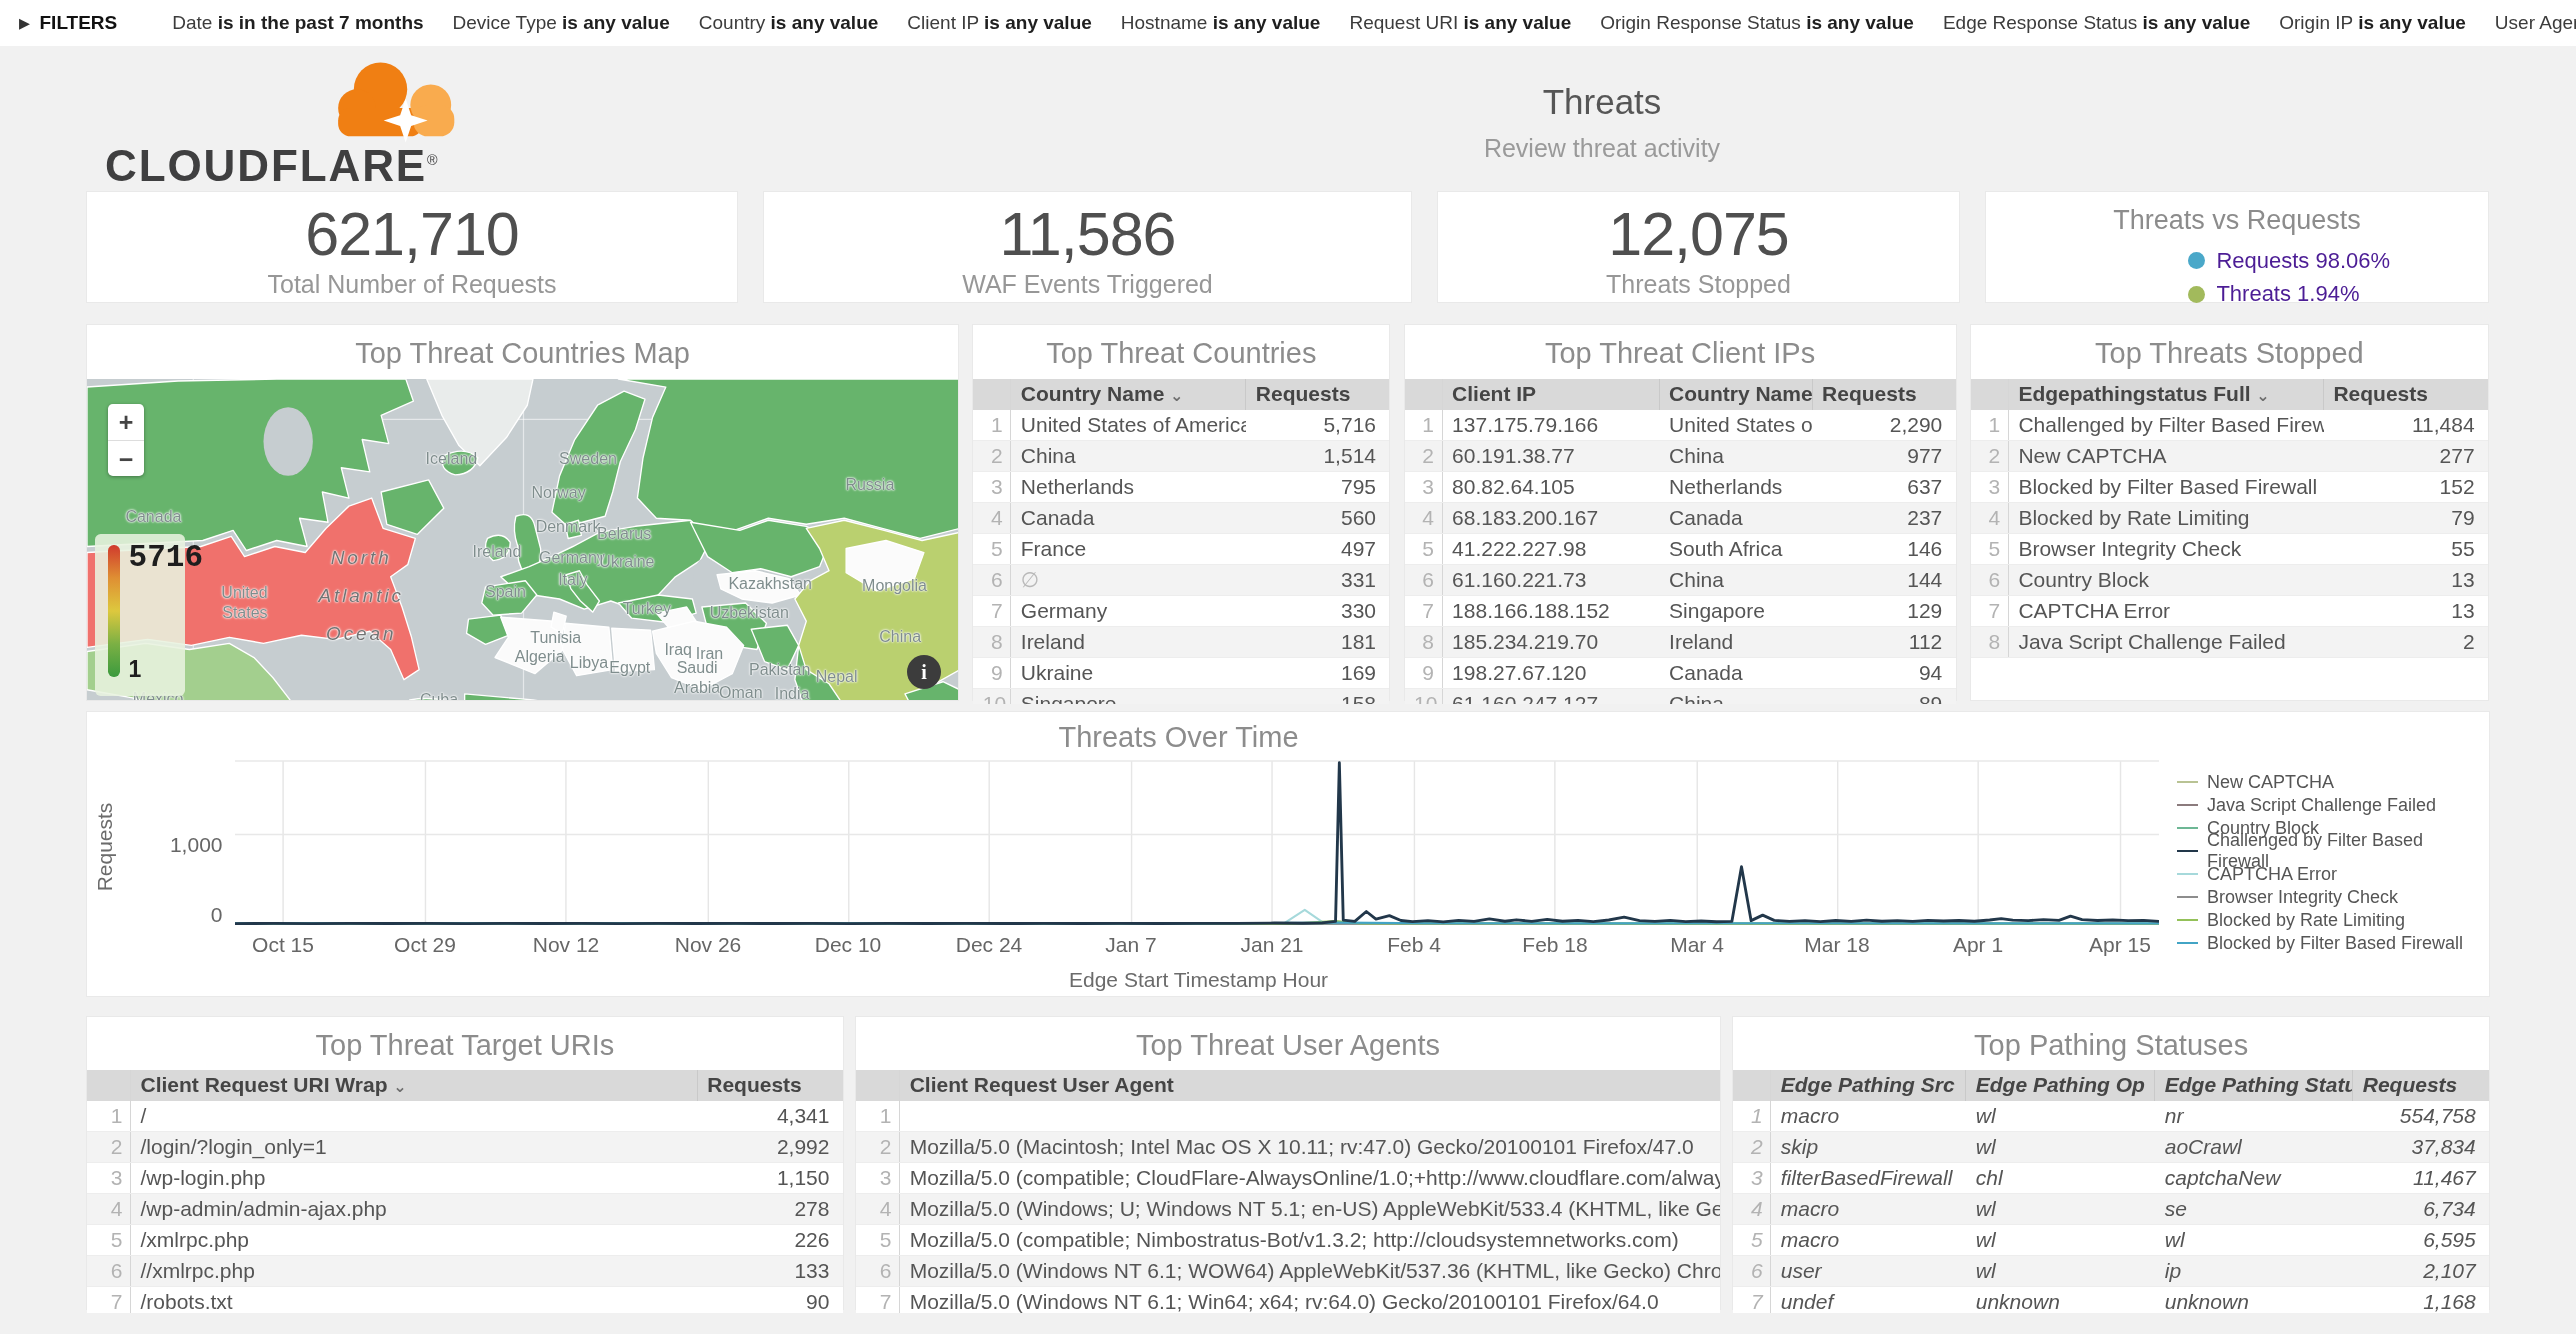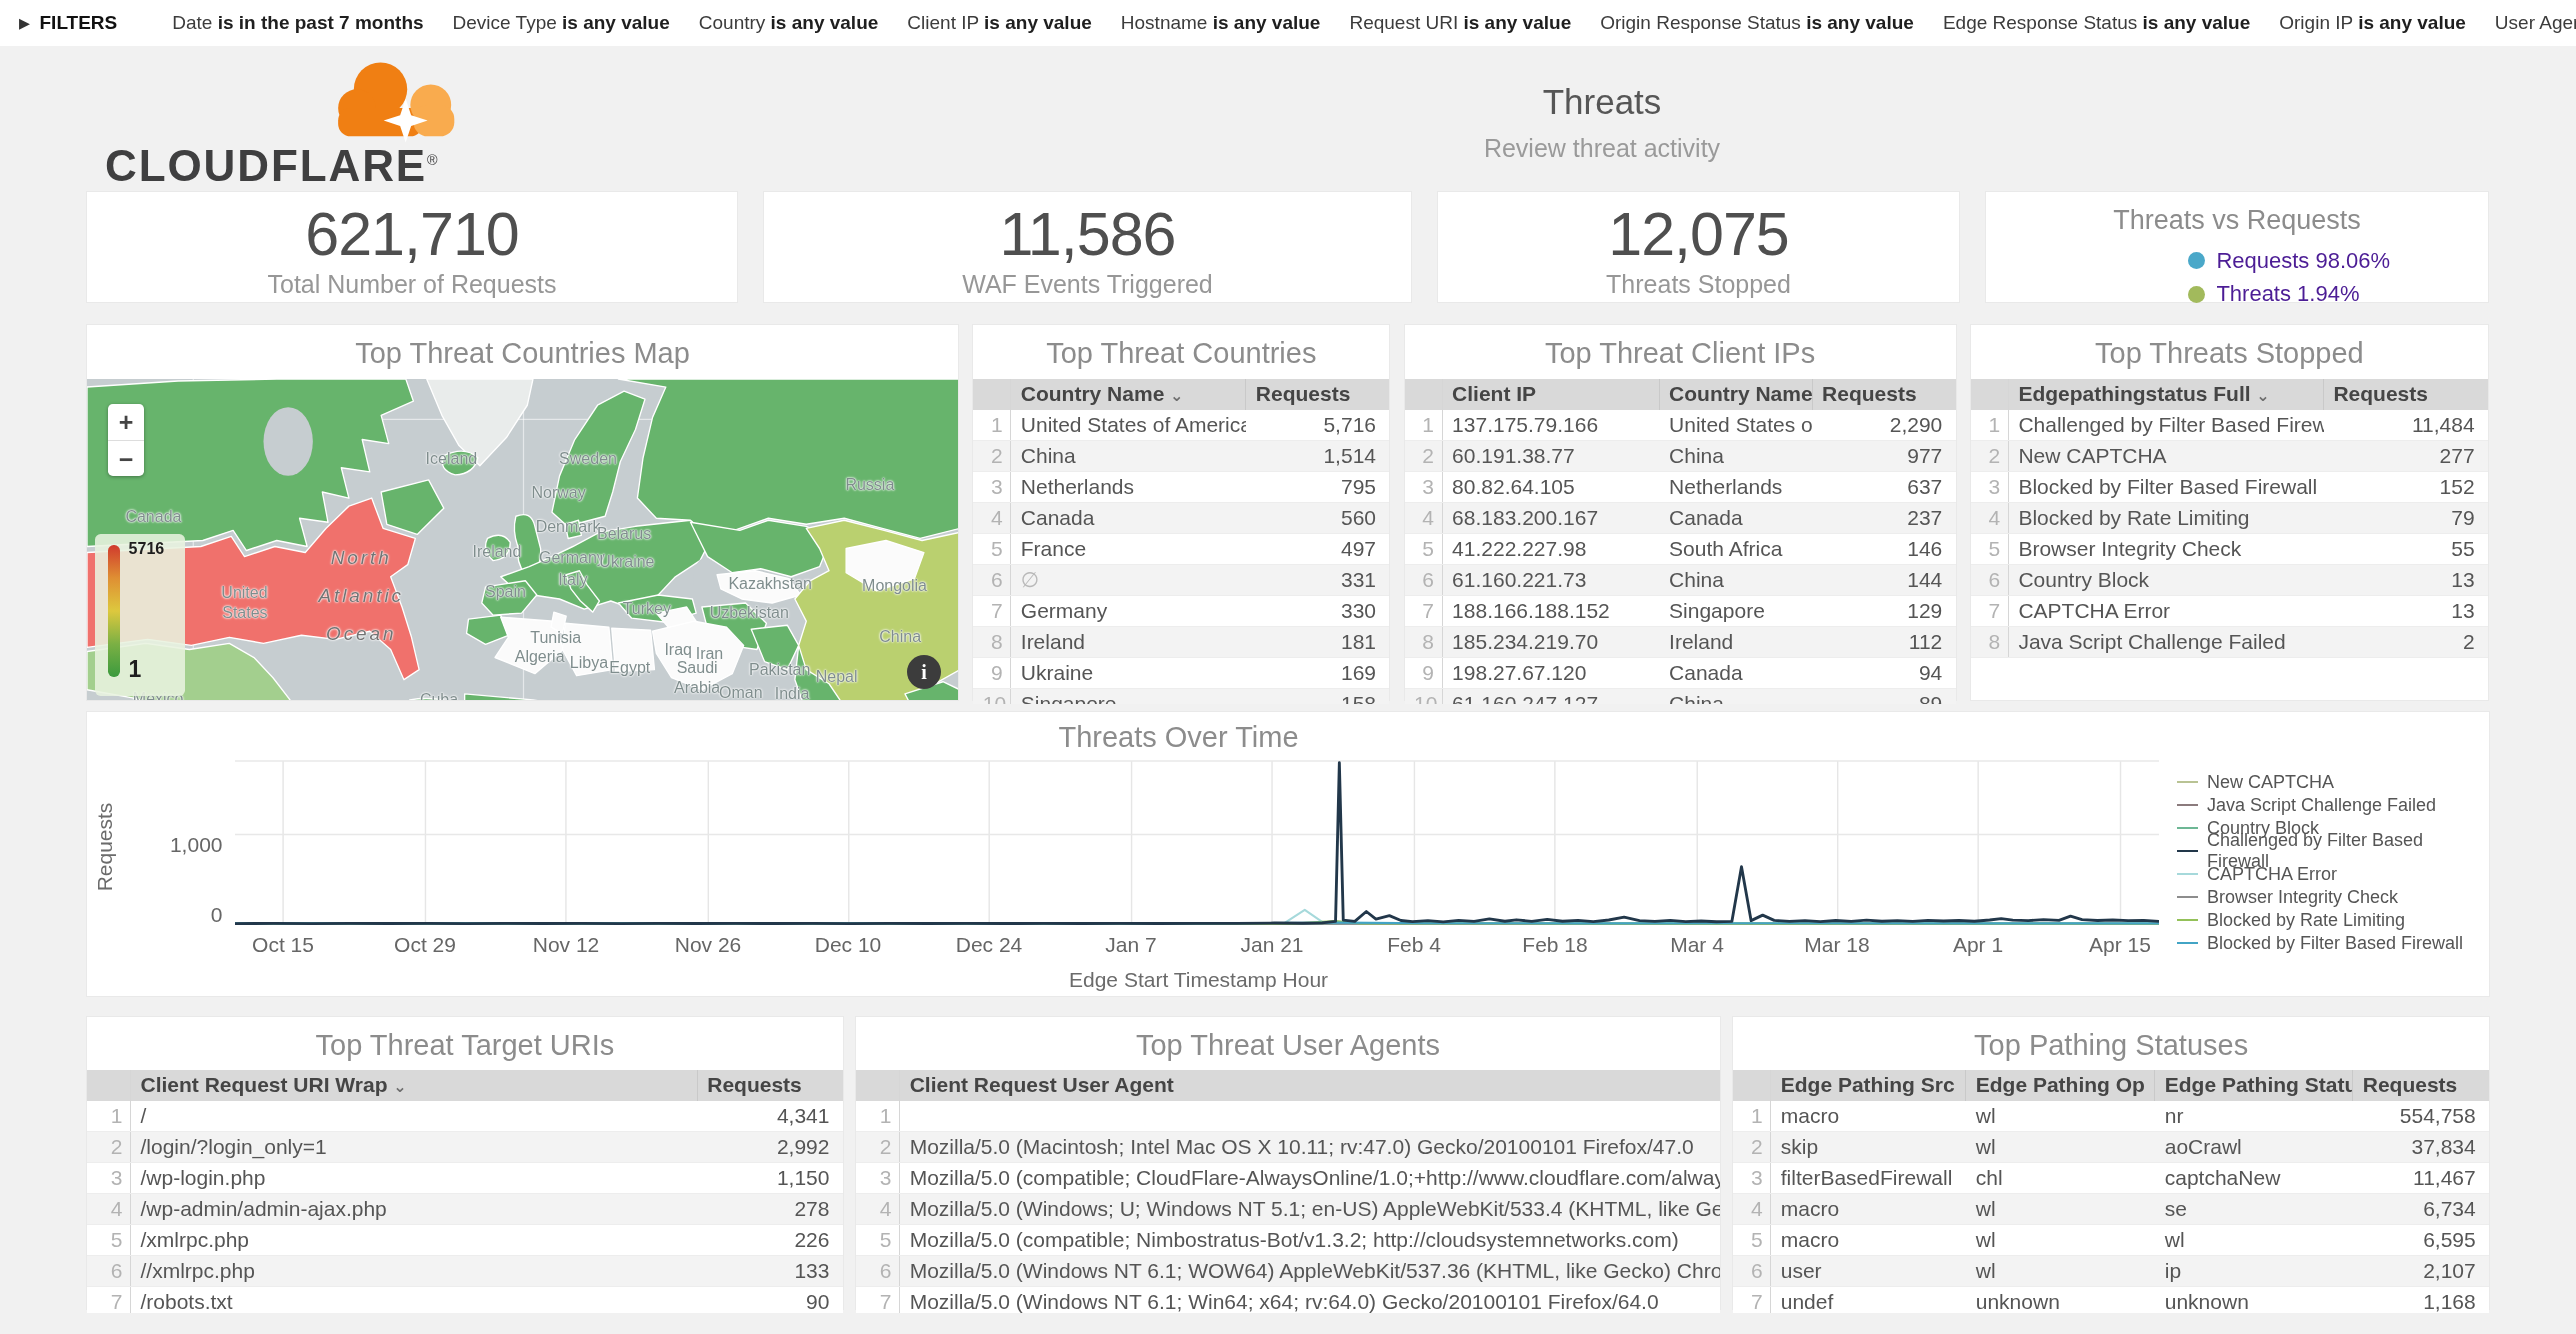--- a/index.html
+++ b/index.html
@@ -53,21 +53,21 @@
   .mlabel.ocean { font-style:italic; font-size:19px; color:#737373; letter-spacing:2.9px; line-height:2.0; white-space:normal; }
   .zoomctl { position:absolute; left:21px; top:25px; width:36px; background:#fff; border-radius:4.8px;
     box-shadow:0 1px 3.8px rgba(0,0,0,.35); overflow:hidden; }
   .zoomctl .zb { display:block; width:36px; height:36px; line-height:36px; text-align:center;
     font-size:25px; font-weight:700; color:#444; cursor:pointer; }
   .zoomctl .zb + .zb { border-top:1px solid #ddd; }
   .maplegend { position:absolute; left:7.6px; top:155px; width:90px; height:162px;
     background:rgba(232,242,223,.88); border-radius:5.7px; }
   .gradbar { position:absolute; left:13.3px; top:11.4px; width:12.4px; height:132px; border-radius:5.7px;
     background:linear-gradient(#d03a2d,#df8f33,#ddc83e,#7bb044,#3b9a3e); }
-  .maplegend .mx { position:absolute; left:34px; top:5.7px; font-size:16px; font-weight:700; color:#1e1e1e; }
+  .maplegend .mx { position:absolute; left:34px; top:5.7px; font-size:31px; font-weight:700; color:#1e1e1e;font-family:Liberation Mono, monospace; }
   .maplegend .mn { position:absolute; left:34px; top:122px; font-size:23px; font-weight:700; color:#1e1e1e; }
   .infobtn { position:absolute; right:19px; bottom:23px; width:34px; height:34px; border-radius:50%;
     background:#3c3c3c; color:#fff; font-size:20px; font-weight:700; text-align:center; line-height:34px; cursor:pointer;
     font-family:"Liberation Serif",serif; }
 
   
   .dtable { overflow:hidden; }
   .rowgrid { display:grid; align-items:stretch; }
   .thead { background:#d9d9d9; }
   .thead .tcell { font-weight:700; color:#454545; font-size:21px; padding:2.9px 9.5px 3.8px; border-right:1px solid #c9c9c9; }
@@ -77,21 +77,21 @@
   .trow.even { background:#f3f3f3; }
   .tcell { font-size:21px; color:#555; padding:2.9px 9.5px 0; white-space:nowrap; overflow:hidden; }
   .tcell.idx { color:#b3b3b3; text-align:right; padding-right:7.6px; border-right:1px solid #d6d6d6; }
   .tcell.num { text-align:right; padding-right:13.3px; }
   .tcell.dim { color:#b9b9b9; }
   .tbl-countries .rowgrid { grid-template-columns:38px 1fr 143px; }
   .tbl-client_ips .rowgrid { grid-template-columns:38px 217px 1fr 143px; }
   .tbl-threats_stopped .rowgrid { grid-template-columns:38px 1fr 164px; }
   .tbl-target_uris .rowgrid { grid-template-columns:44px 1fr 145px; }
   .tbl-user_agents .rowgrid { grid-template-columns:44px 1fr; }
-  .tbl-pathing .rowgrid { grid-template-columns:38px 195px 189px 198px 1fr; }
+  .tbl-pathing .rowgrid { grid-template-columns:38px 195px 189px 198px 1fr;font-style:italic; }
   .c-countries { width:418px; } .c-ips { width:553px; } .c-stopped { width:519px; }
   .c-uris { width:758px; } .c-ua { width:866px; } .c-pathing { width:758px; }
   .c-countries .dtable, .c-ips .dtable, .c-stopped .dtable { height:325px; }
   .row3 .dtable { height:243px; }
 
   
   .chartcard { margin-top:9.5px; height:286px; position:relative; width:2404px; }
   .chart-title { position:absolute; left:0; right:219px; top:9.5px; text-align:center; font-size:29px; font-weight:300; color:#8c8c8c; }
   .plotwrap { position:absolute; left:148px; top:48px; width:1924px; height:166px; }
   .ylab { position:absolute; left:-59px; top:123px; width:153px; text-align:center; font-size:21px; color:#6b6b6b;

